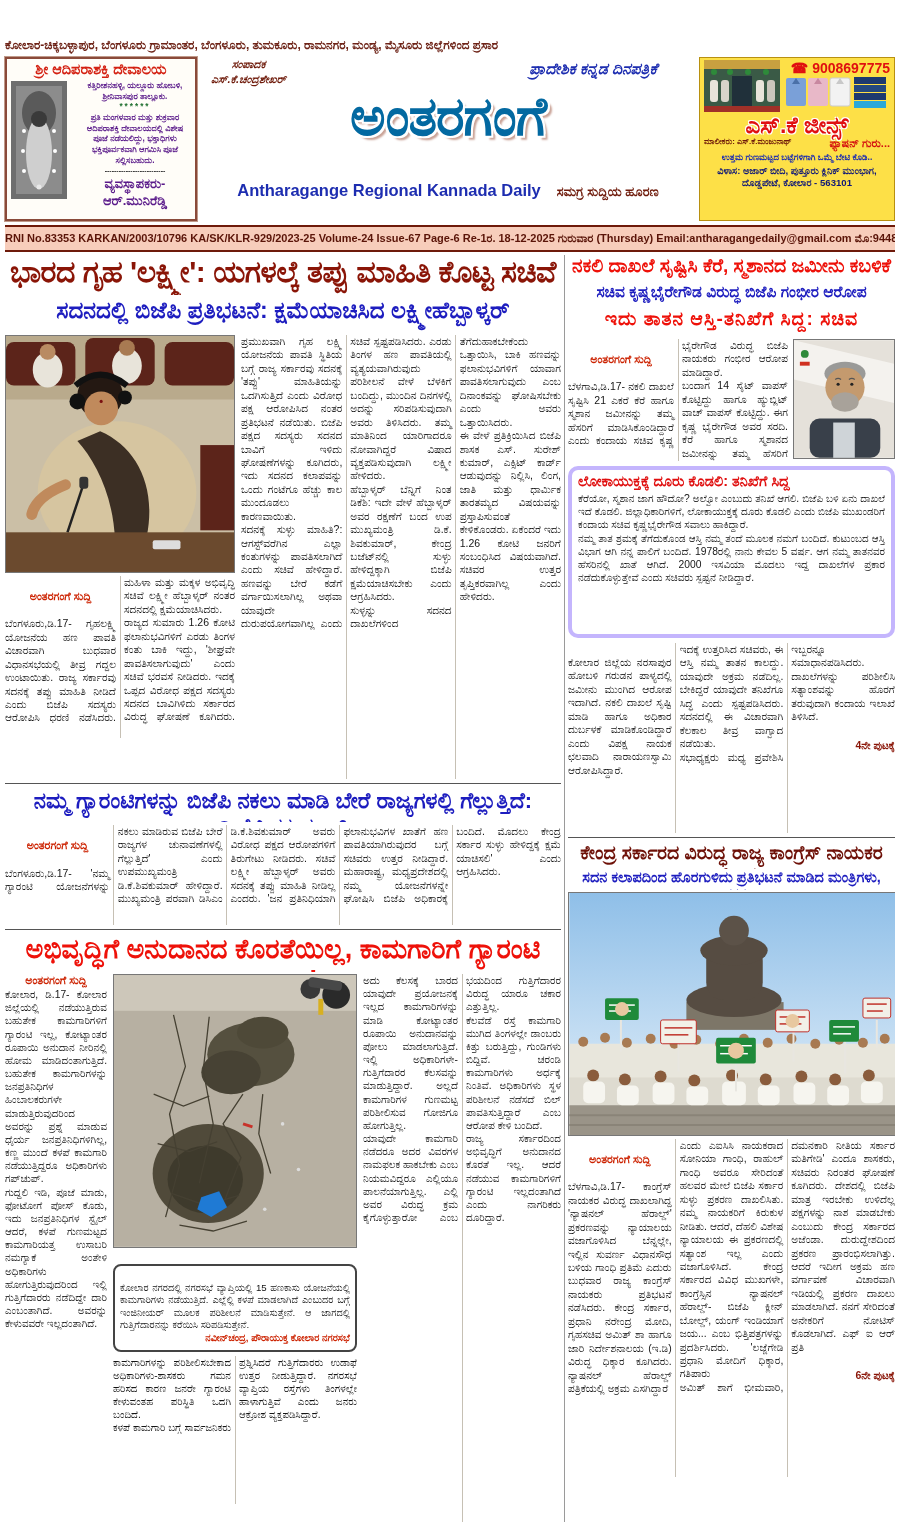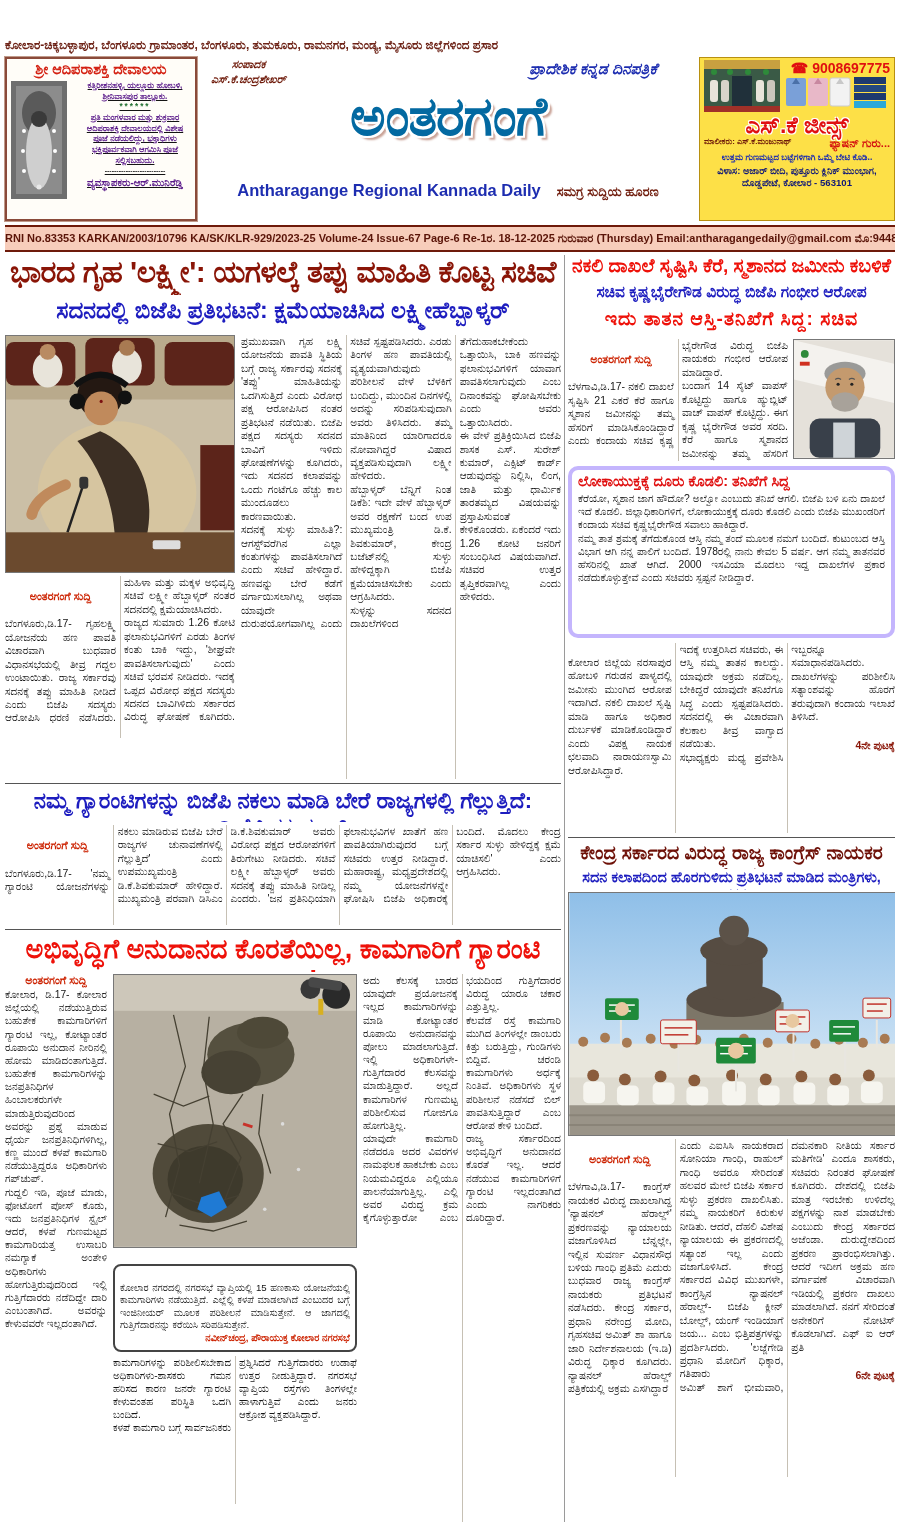--- a/index.html
+++ b/index.html
@@ -8,25 +8,25 @@
     width: 900px; height: 1524px; margin: 0 auto; background:#fff;
     font-family: "Liberation Sans", sans-serif; color:#141414;
     position: relative; overflow: hidden; padding: 0 5px;
   }
   
   .dist-line { padding-top: 38px; font-size: 12px; font-weight: bold; color:#6e2418; }
   
   .masthead-row { display:flex; gap:6px; height:164px; margin-top:5px; }
   .temple-ad { width:192px; border:2px solid #8a4a3a; outline:1px solid #c09a8a; background:#fffdf8; padding:2px 4px; }
   .temple-title { color:#d42112; font-weight:800; font-size:14.5px; text-align:center; white-space:nowrap; }
-  .temple-body { display:flex; gap:12px; margin-top:3px;text-decoration:underline; }
+  .temple-body { display:flex; gap:12px; margin-top:3px; }
   .temple-text { flex:1; font-size:8.2px; line-height:1.3; color:#5a1a8a; text-align:center; font-weight:bold; }
   .temple-stars { color:#207030; letter-spacing:2px; }
   .temple-dash { color:#333; overflow:hidden; white-space:nowrap; font-size:7px; }
-  .temple-mgr { font-size:10px; margin-top:1px; }
+  .temple-mgr { font-size:13px; margin-top:1px; }
   .masthead-center { flex:1; text-align:center; overflow:hidden; }
   .mh-top { display:flex; justify-content:space-between; padding:0 8px;font-style:italic; }
   .editor-block { font-size:11px; font-weight:bold; color:#6e1a0a; line-height:1.35; text-align:center; }
   .tagline-top { font-size:15.5px; font-weight:800; color:#1d2db0; padding-top:3px; margin-right:28px; }
   .paper-title {
     font-size:54px; font-weight:800; color:#0369a1; line-height:1.08; height:94px; overflow:hidden;
     letter-spacing:-1px;
     text-shadow:-2px -2px 0 #fff,2px -2px 0 #fff,-2px 2px 0 #fff,2px 2px 0 #fff,4px 4px 2px #c9a296;
   }
   .mh-bottom { display:flex; justify-content:center; gap:16px; align-items:baseline; }

